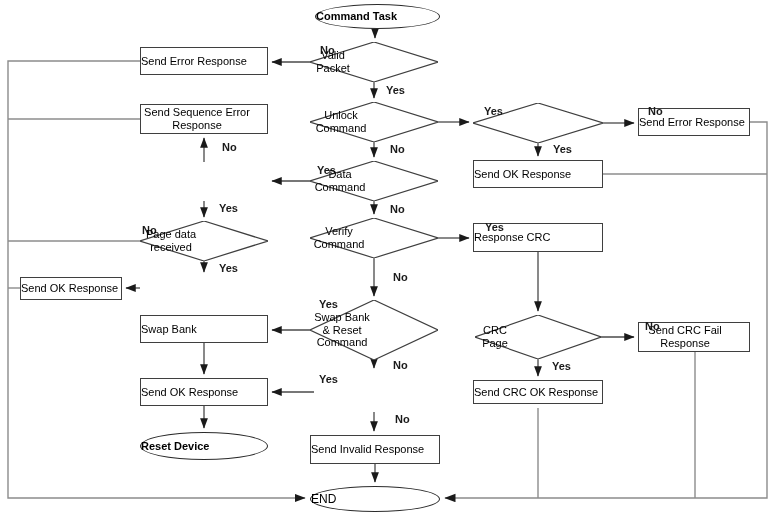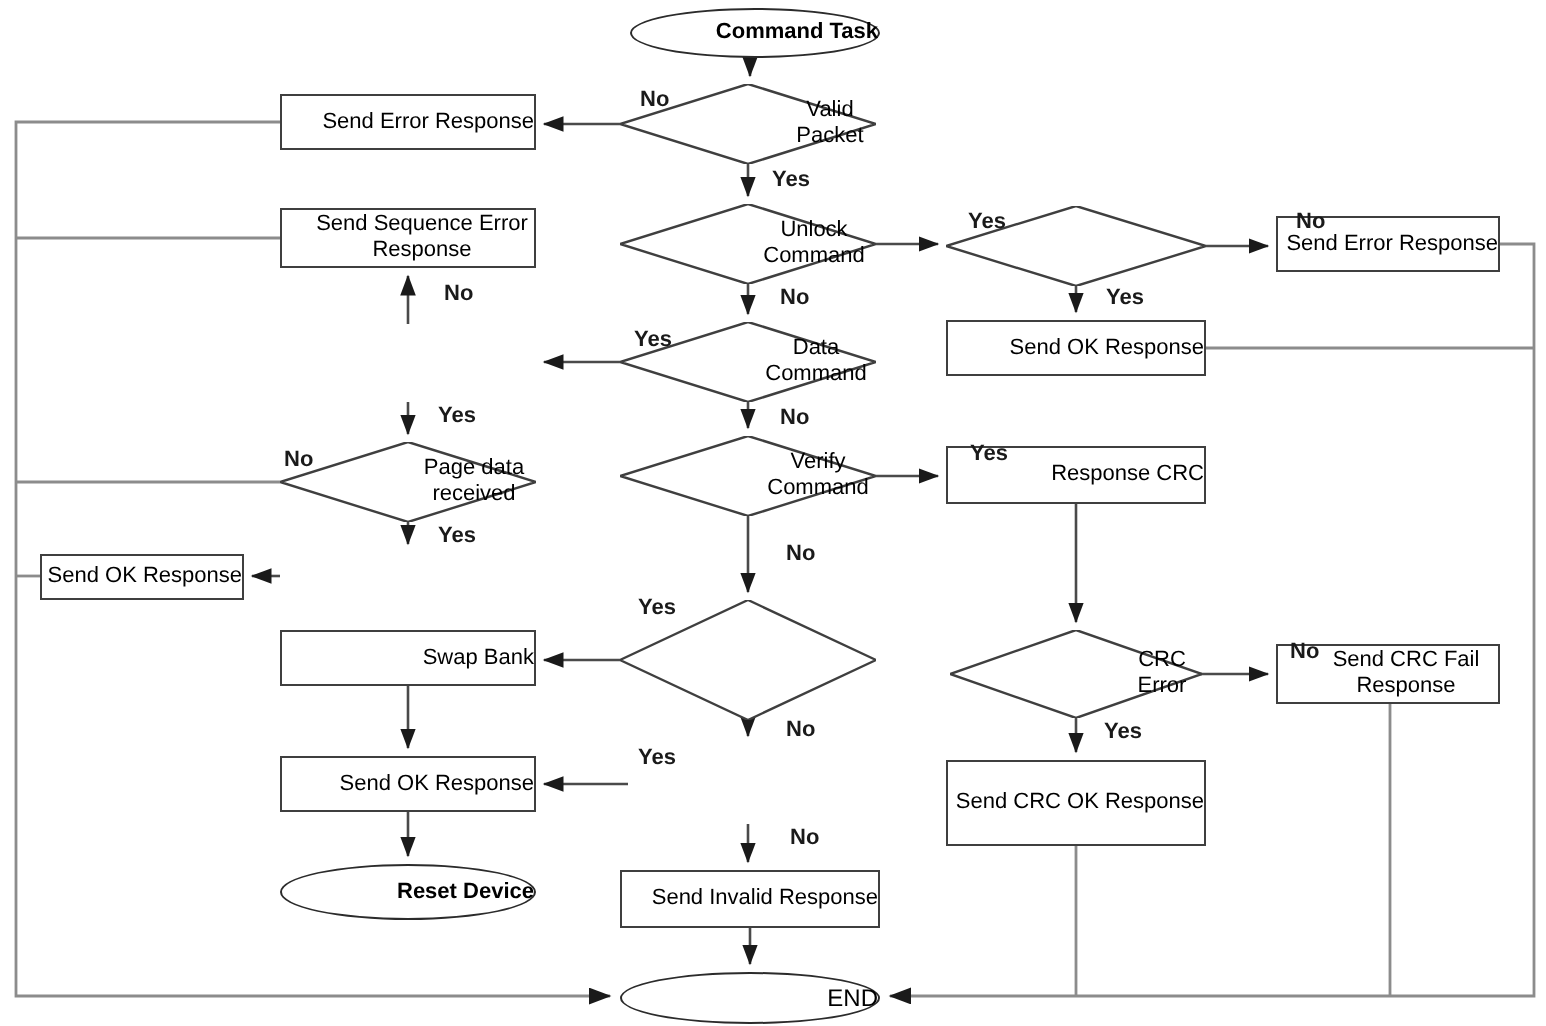--- a/index.html
+++ b/index.html
@@ -1,21 +1,21 @@
 <!DOCTYPE html>
 <html><head>
 <meta charset="utf-8">
 <style>
   html,body{margin:0;padding:0;background:#ffffff;}
   #canvas{
     position:relative;width:773px;height:513px;background:#ffffff;
     font-family:"Liberation Sans", sans-serif;color:#000;overflow:hidden;
   }
   #wires{position:absolute;left:0;top:0;width:773px;height:513px;}
-  .node{position:absolute;display:flex;align-items:center;justify-content:flex-end;
+  .node{position:absolute;display:flex;align-items:center;justify-content:flex-start;
         text-align:center;font-size:11px;line-height:1.18;box-sizing:border-box;}
   .process{background:#fff;border:1.5px solid #3f3f3f;}
   .terminator{background:#fff;border:1.5px solid #2b2b2b;border-radius:50%;}
   .diamond{background:transparent;}
   .diamond svg{position:absolute;left:0;top:0;width:100%;height:100%;}
   .diamond polygon{fill:#ffffff;stroke:#3f3f3f;stroke-width:1.2;vector-effect:non-scaling-stroke;}
   .diamond .lbl{position:relative;z-index:1;}
   .bold{font-weight:bold;}
   .edge-label{position:absolute;font-size:11px;font-weight:bold;color:#1a1a1a;padding-left:41px;}
 </style>
@@ -122,28 +122,29 @@
     <svg viewBox="0 0 100 100" preserveAspectRatio="none">
         <polygon points="50,0 100,50 50,100 0,50"></polygon>
       </svg>
     <span class="lbl" style="max-width:58px">Verify Command</span>
   </div>
 
   <div class="node diamond" style="left:310px;top:300px;width:128px;height:60px">
     <svg viewBox="0 0 100 100" preserveAspectRatio="none">
         <polygon points="50,0 100,50 50,100 0,50"></polygon>
       </svg>
+    <span class="lbl" style="max-width:64px">Swap Bank &amp; Reset Command</span>
   </div>
 
 
   <div class="node diamond" style="left:475px;top:315px;width:126px;height:44px">
     <svg viewBox="0 0 100 100" preserveAspectRatio="none">
         <polygon points="50,0 100,50 50,100 0,50"></polygon>
       </svg>
-    <span class="lbl" style="max-width:40px">CRC Error</span>
+    <span class="lbl" style="max-width:40px">CRC Page</span>
   </div>
 
   <div class="node process" style="left:140px;top:47px;width:128px;height:28px">
     <span>Send Error Response</span>
   </div>
 
   <div class="node process" style="left:140px;top:104px;width:128px;height:30px">
     <span style="max-width:112px">Send Sequence Error Response</span>
   </div>
 
@@ -173,21 +174,21 @@
   </div>
 
   <div class="node process" style="left:310px;top:435px;width:130px;height:29px">
     <span>Send Invalid  Response</span>
   </div>
 
   <div class="node process" style="left:638px;top:322px;width:112px;height:30px">
     <span style="max-width:92px">Send CRC Fail Response</span>
   </div>
 
-  <div class="node process" style="left:473px;top:380px;width:130px;height:43px">
+  <div class="node process" style="left:473px;top:380px;width:130px;height:24px">
     <span>Send CRC OK Response</span>
   </div>
 
   <span class="edge-label" style="left:279px;top:44px">No</span>
   <span class="edge-label" style="left:345px;top:84px">Yes</span>
   <span class="edge-label" style="left:443px;top:105px">Yes</span>
   <span class="edge-label" style="left:349px;top:143px">No</span>
   <span class="edge-label" style="left:607px;top:105px">No</span>
   <span class="edge-label" style="left:512px;top:143px">Yes</span>
   <span class="edge-label" style="left:276px;top:164px">Yes</span>

